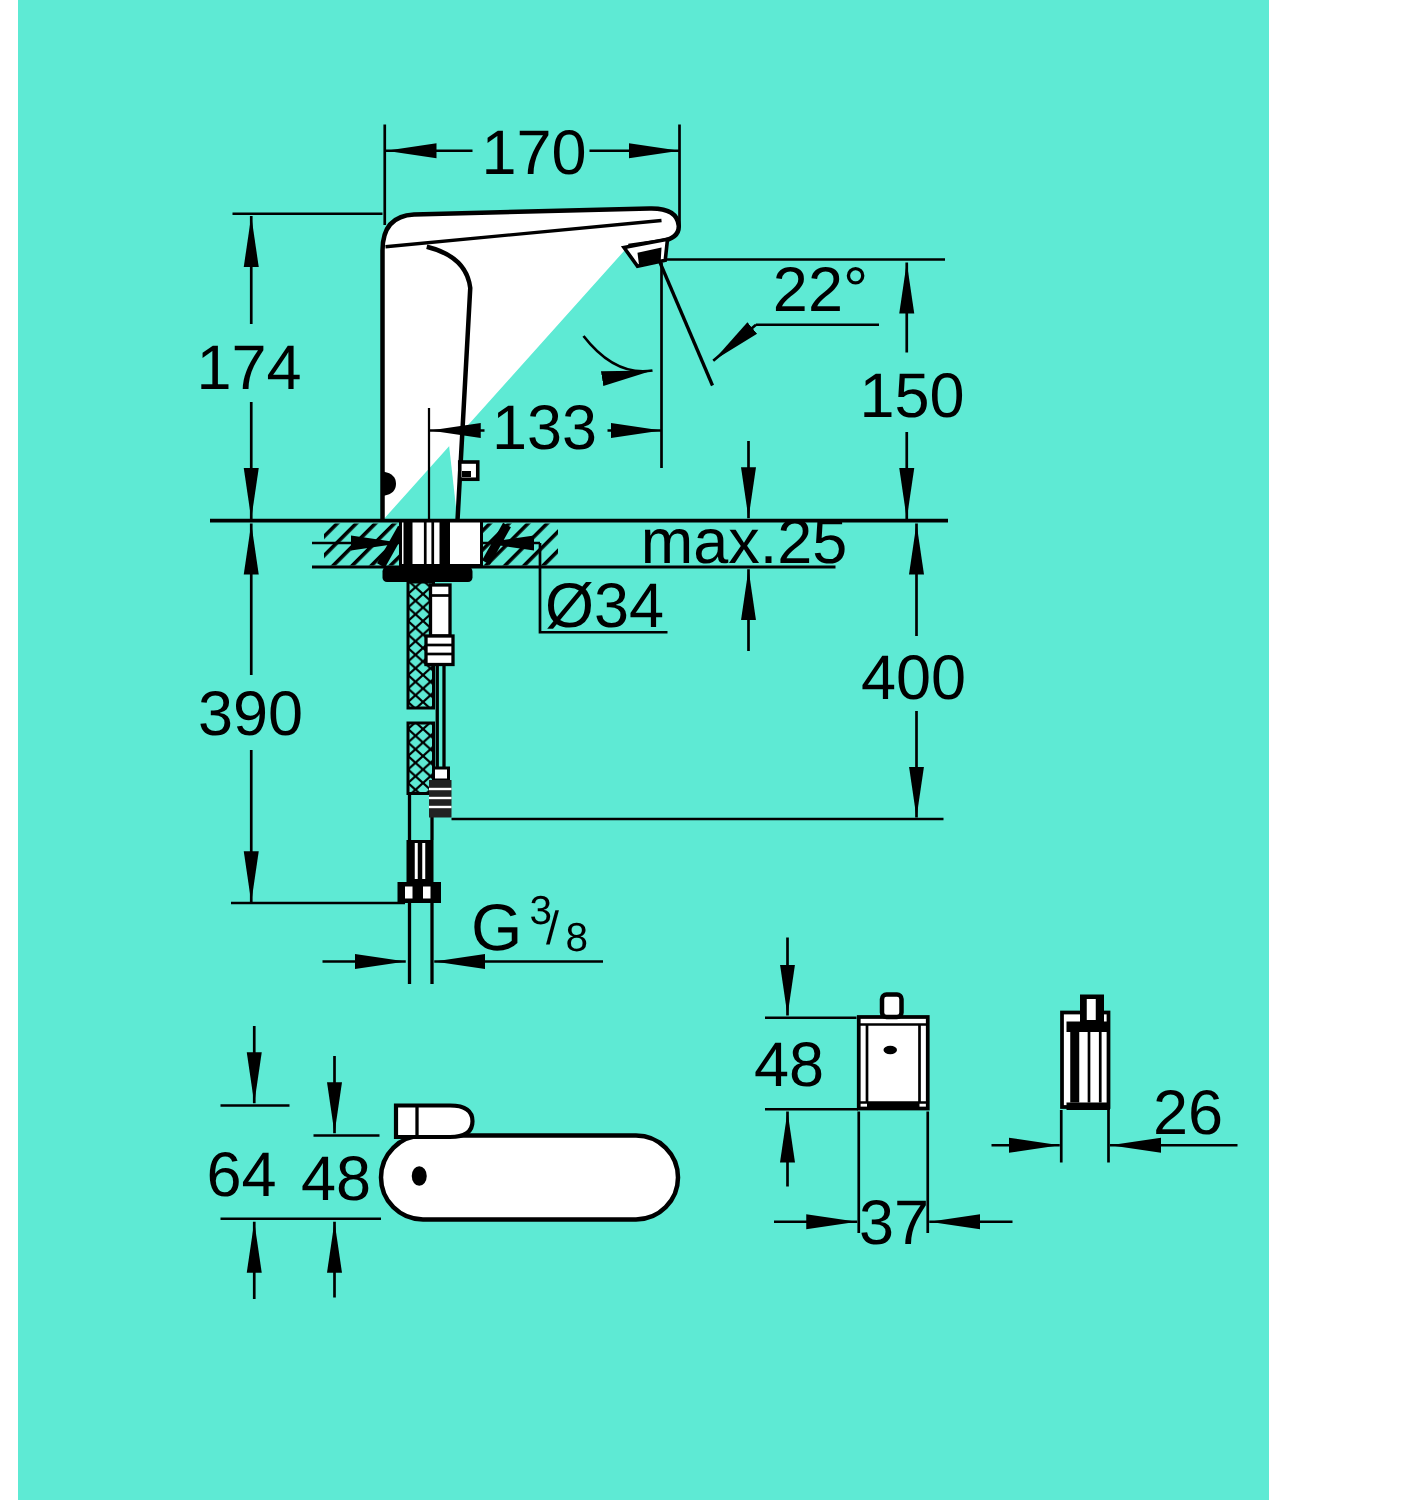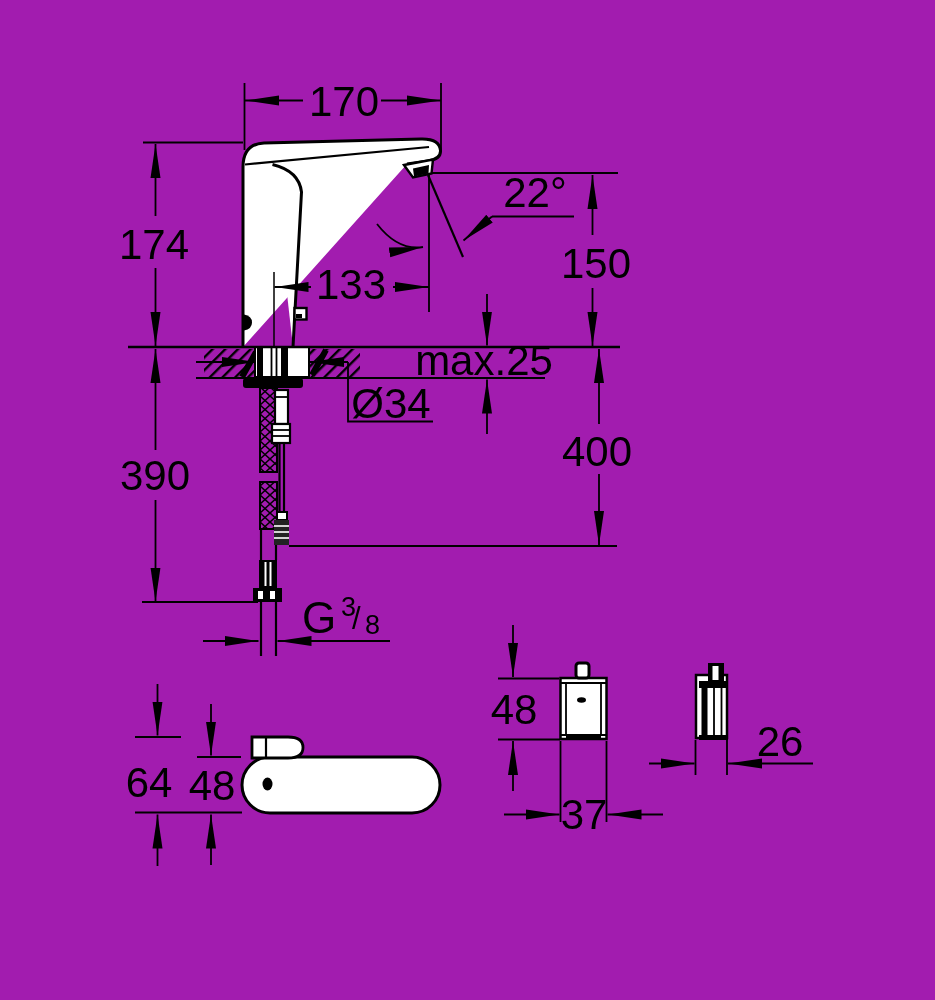--- a/index.html
+++ b/index.html
@@ -1,16 +1,16 @@
 <!DOCTYPE html>
 <html><head>
 <meta charset="utf-8">
 <style>
   html,body{margin:0;padding:0;background:#ffffff;}
-  .stage{width:935px;height:1000px;background:#a21caf;position:relative;font-family:"Liberation Sans",sans-serif;}
+  .stage{width:834px;height:1000px;background:#5eead4;position:relative;font-family:"Liberation Sans",sans-serif;margin-left:12px;}
   svg{display:block;}
   .dim-label{font-family:"Liberation Sans",sans-serif;font-size:42px;fill:#000;}
   .g-main{font-family:"Liberation Sans",sans-serif;font-size:44px;fill:#000;}
   .g-sup{font-family:"Liberation Sans",sans-serif;font-size:27px;fill:#000;}
   .g-slash{font-family:"Liberation Sans",sans-serif;font-size:31px;fill:#000;}
   .g-sub{font-family:"Liberation Sans",sans-serif;font-size:27px;fill:#000;}
   .thin{stroke:#000;stroke-width:1.8;fill:none;}
   .med{stroke:#000;stroke-width:2.2;fill:none;}
   .outline{stroke:#000;stroke-width:3;fill:#fff;}
 </style>

